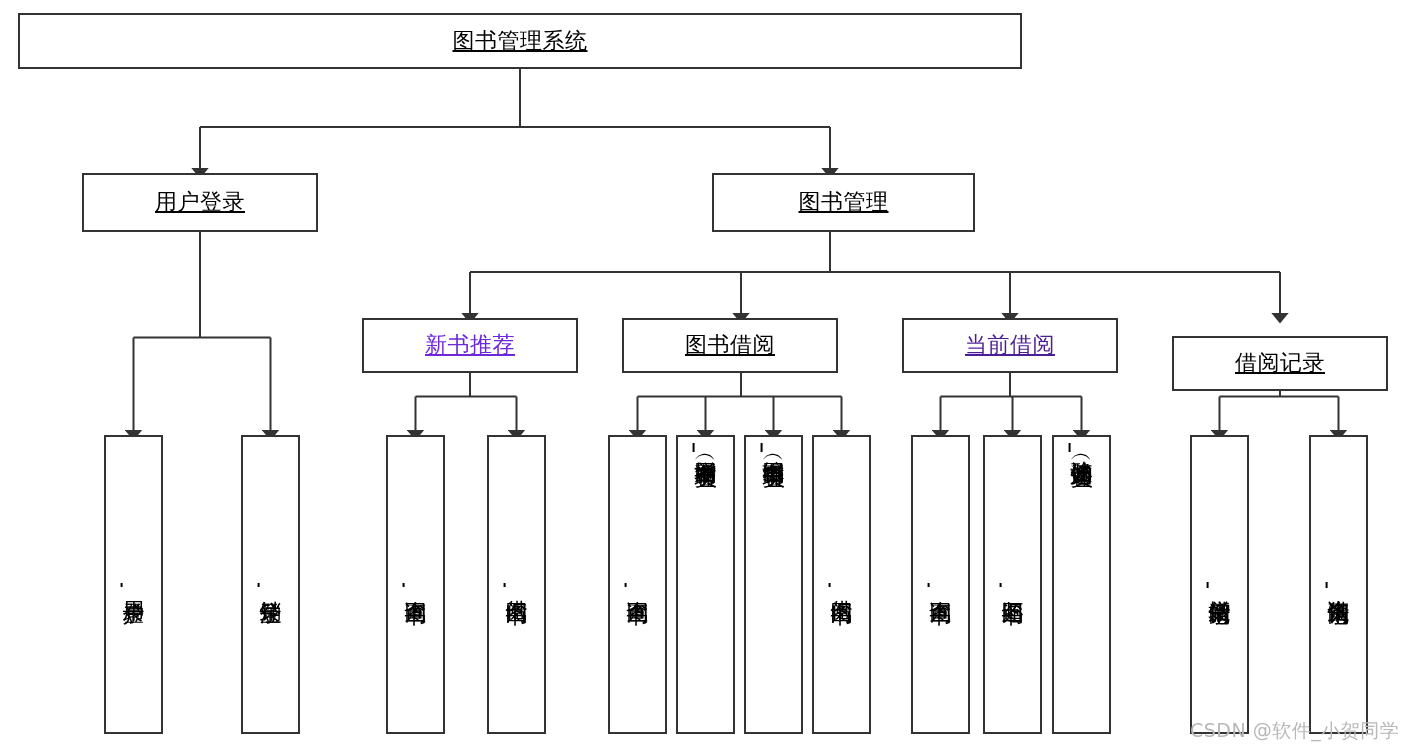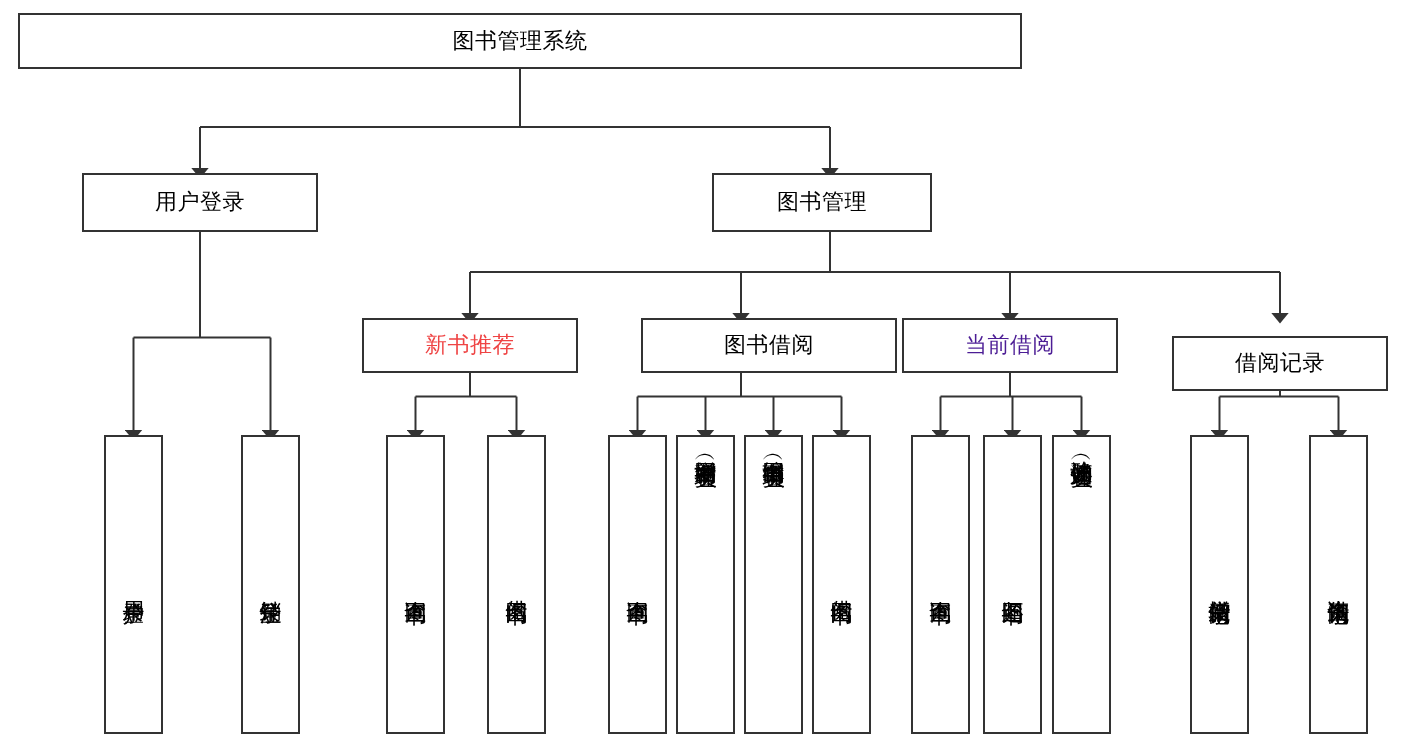--- a/index.html
+++ b/index.html
@@ -28,20 +28,21 @@
   }
   .node {
     position: absolute;
     box-sizing: border-box;
     background: #ffffff;
     border: 2px solid #a16207;
     display: flex;
     align-items: center;
     justify-content: center;
     color: #000000;
+    text-decoration: underline;
   }
   .node-h {
     font-size: 22px;
     line-height: 1.1;
     letter-spacing: 0.5px;
     white-space: nowrap;
   }
   .node-v {
     font-size: 22px;
     line-height: 1.28;
@@ -109,27 +110,27 @@
         <path d="M1338.5,396.56 L1338.5,434" marker-end="url(#arrowhead)"></path>
       </g>
   </svg>
   <div id="node-layer">
       <div class="node node-h" style="left: 18px; top: 13px; width: 1004px; height: 56px; border-color: rgb(51, 51, 51); color: rgb(0, 0, 0);">
         <span>图书管理系统</span>
       </div>
       <div class="node node-h" style="left: 82px; top: 173px; width: 236px; height: 59px; border-color: rgb(51, 51, 51); color: rgb(0, 0, 0);">
         <span>用户登录</span>
       </div>
-      <div class="node node-h" style="left: 712px; top: 173px; width: 220px; height: 59px; border-color: rgb(51, 51, 51); color: rgb(0, 0, 0);">
+      <div class="node node-h" style="left: 712px; top: 173px; width: 263px; height: 59px; border-color: rgb(51, 51, 51); color: rgb(0, 0, 0);">
         <span>图书管理</span>
       </div>
-      <div class="node node-h" style="left: 362px; top: 318px; width: 216px; height: 55px; border-color: rgb(51, 51, 51); color: #ef4444;">
+      <div class="node node-h" style="left: 362px; top: 318px; width: 216px; height: 55px; border-color: rgb(51, 51, 51); color: #6d28d9;">
         <span>新书推荐</span>
       </div>
-      <div class="node node-h" style="left: 641px; top: 318px; width: 256px; height: 55px; border-color: rgb(51, 51, 51); color: rgb(0, 0, 0);">
+      <div class="node node-h" style="left: 622px; top: 318px; width: 216px; height: 55px; border-color: rgb(51, 51, 51); color: rgb(0, 0, 0);">
         <span>图书借阅</span>
       </div>
       <div class="node node-h" style="left: 902px; top: 318px; width: 216px; height: 55px; border-color: rgb(51, 51, 51); color: #4c1d95;">
         <span>当前借阅</span>
       </div>
       <div class="node node-h" style="left: 1172px; top: 318px; width: 216px; height: 55px; border-color: rgb(51, 51, 51); color: rgb(0, 0, 0); margin-top: 18px;">
         <span>借阅记录</span>
       </div>
       <div class="node node-v" style="left: 104px; top: 435px; width: 59px; height: 299px; border-color: rgb(51, 51, 51); color: rgb(0, 0, 0);">
         <span>用户登录</span>
@@ -164,13 +165,14 @@
       <div class="node node-v top-align" style="left: 1052px; top: 435px; width: 59px; height: 299px; border-color: rgb(51, 51, 51); color: rgb(0, 0, 0);">
         <span>确认归还（管理员）</span>
       </div>
       <div class="node node-v" style="left: 1190px; top: 435px; width: 59px; height: 299px; border-color: rgb(51, 51, 51); color: rgb(0, 0, 0);">
         <span>新增借阅记录</span>
       </div>
       <div class="node node-v" style="left: 1309px; top: 435px; width: 59px; height: 299px; border-color: rgb(51, 51, 51); color: rgb(0, 0, 0);">
         <span>查询借阅记录</span>
       </div>
     </div>
+  <div class="watermark" style="left: 1190px; top: 718px; color: rgb(184, 184, 184);">CSDN @软件_小贺同学</div>
 </div>
 
 </body></html>

